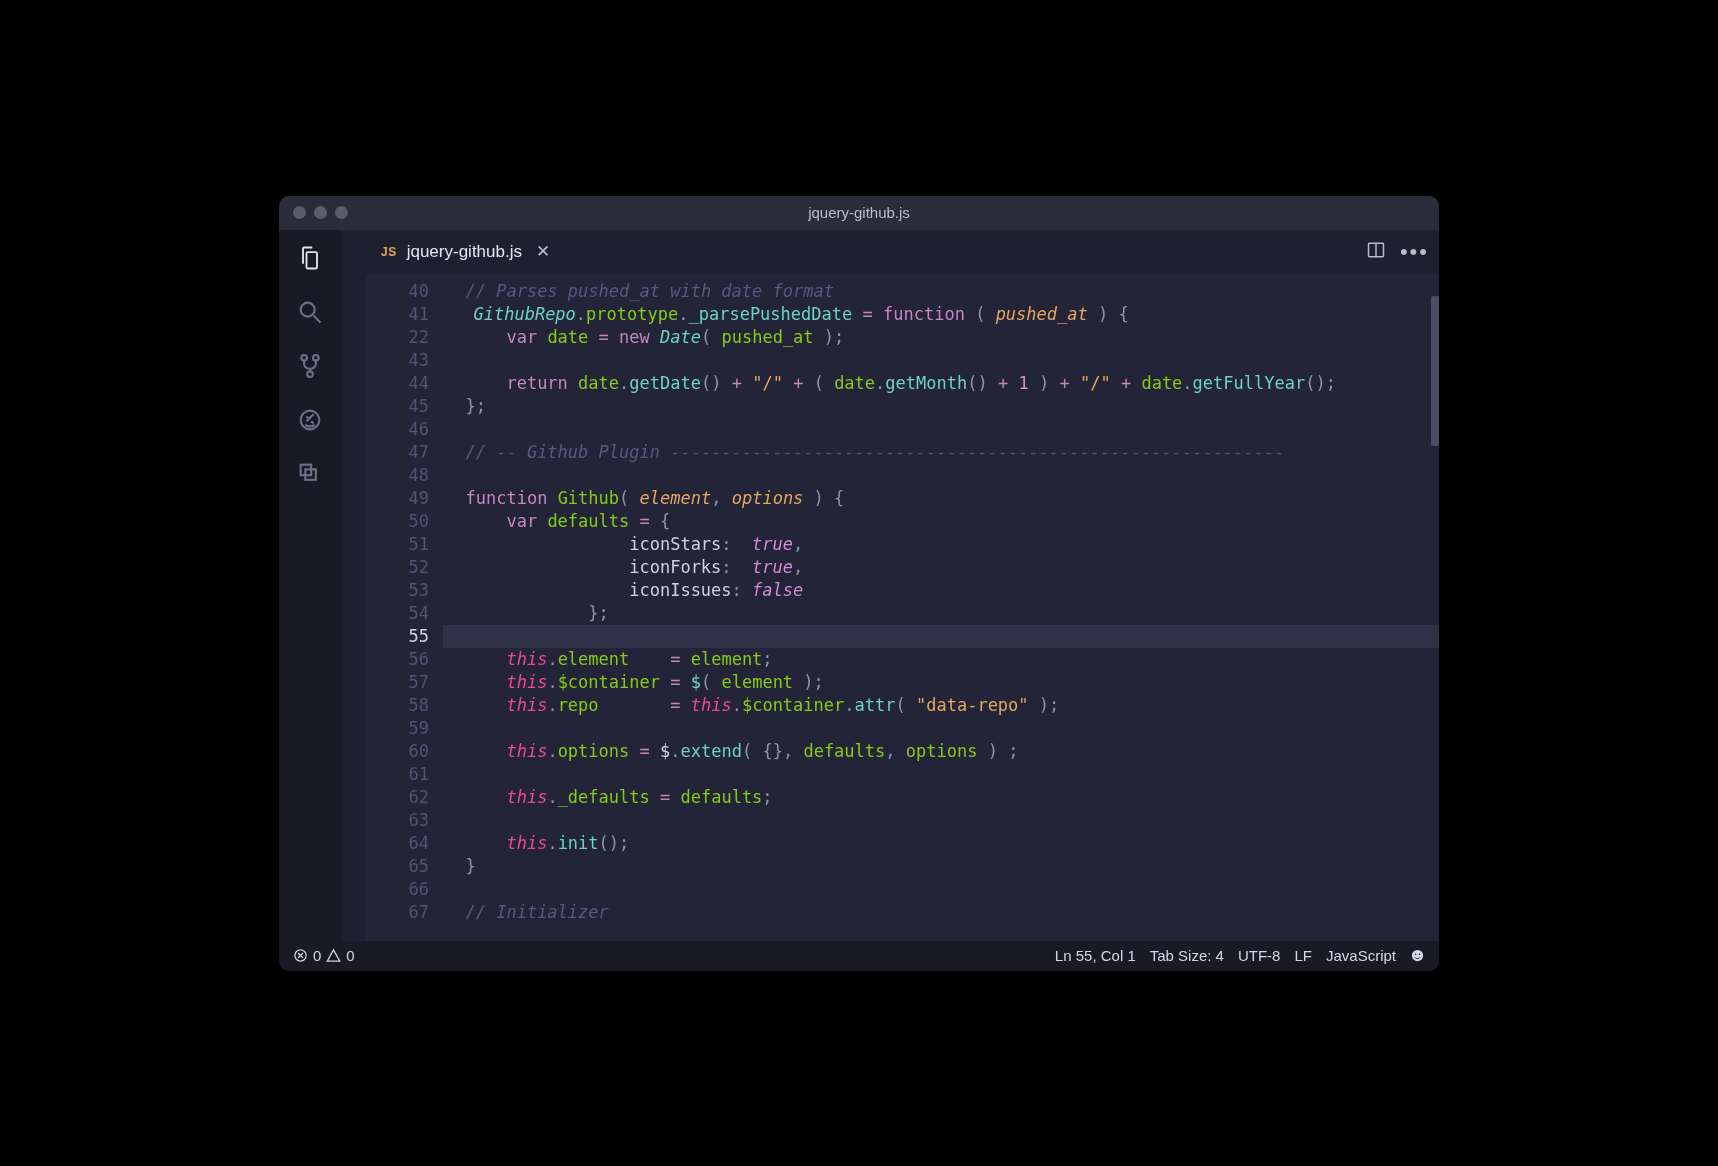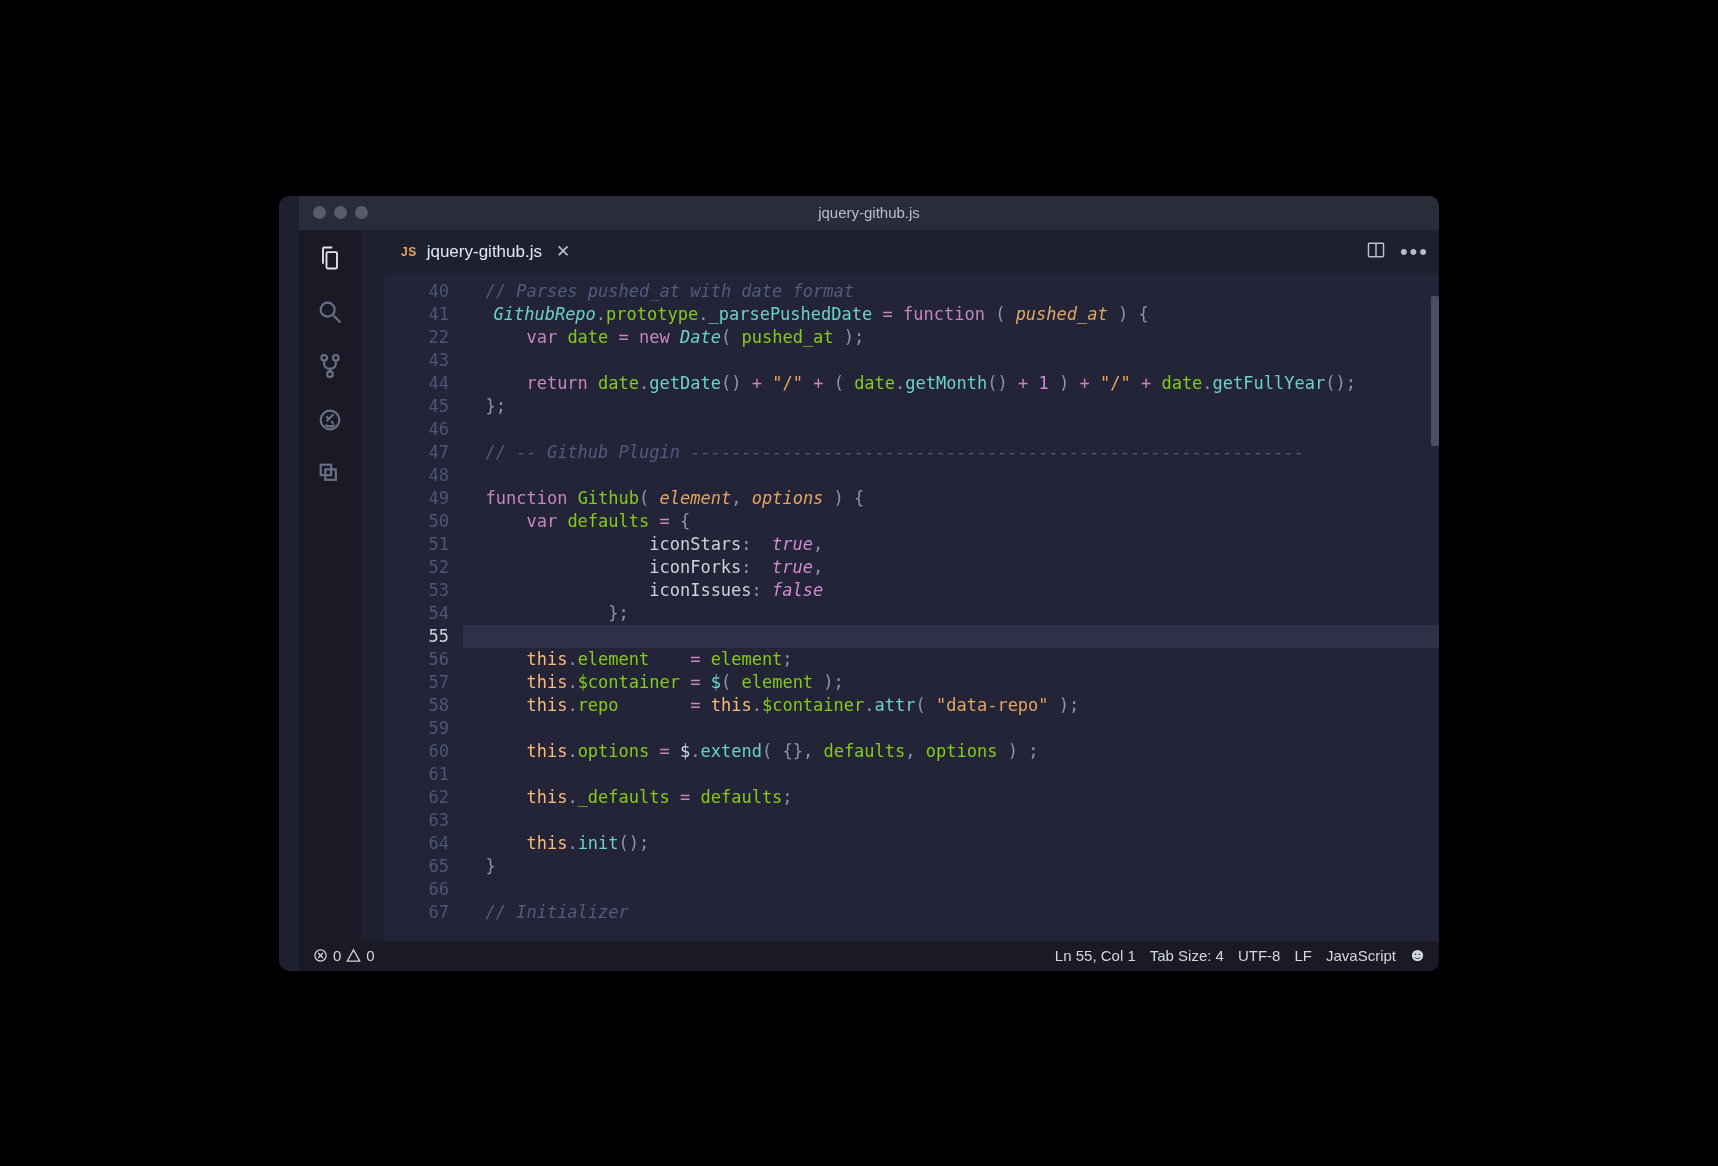--- a/index.html
+++ b/index.html
@@ -13,21 +13,20 @@
 }
 .window {
   width: 1160px;
   height: 775px;
   background: #1e2030;
   border-radius: 10px;
   overflow: hidden;
   box-shadow: 0 30px 80px rgba(0,0,0,.6);
   display: flex;
   flex-direction: column;
-  padding-left: 20px;
 }
 .titlebar {
   height: 34px;
   background: #2a2c3a;
   display: flex;
   align-items: center;
   position: relative;
   flex-shrink: 0;
 }
 .traffic { display:flex; gap:8px; margin-left:14px; }
@@ -84,21 +83,21 @@
 .c-type { color:#6bd3c3; font-style:italic;margin-left:8px; }
 .c-func { color:#6bd3c3; }
 .c-funcdecl { color:#84cc16; }
 .c-param { color:#e5a65f; font-style:italic; }
 .c-prop { color:#84cc16; }
 .c-punc { color:#8c93b2; }
 .c-eq { color:#c586c0; }
 .c-string { color:#e5a65f; }
 .c-num { color:#d28bd4; }
 .c-bool { color:#d28bd4; font-style:italic;margin-top:41px; }
-.c-this { color:#fdba74; }
+.c-this { color:#ec4899; font-style:italic; }
 .c-builtin { color:#cdd1e0; }
 .c-newdate { color:#6bd3c3; font-style:italic; }
 .minimap {
   position:absolute; top:0; right:0; width:8px; height:100%;
 }
 .minimap .mm-bar { position:absolute; right:0; width:8px; background:#4a4d66; border-radius:2px; }
 .statusbar {
   height:30px; background:#191a26;
   display:flex; align-items:center; justify-content:space-between;
   color:#d4d7e3; font-size:15px; padding:0 14px;

